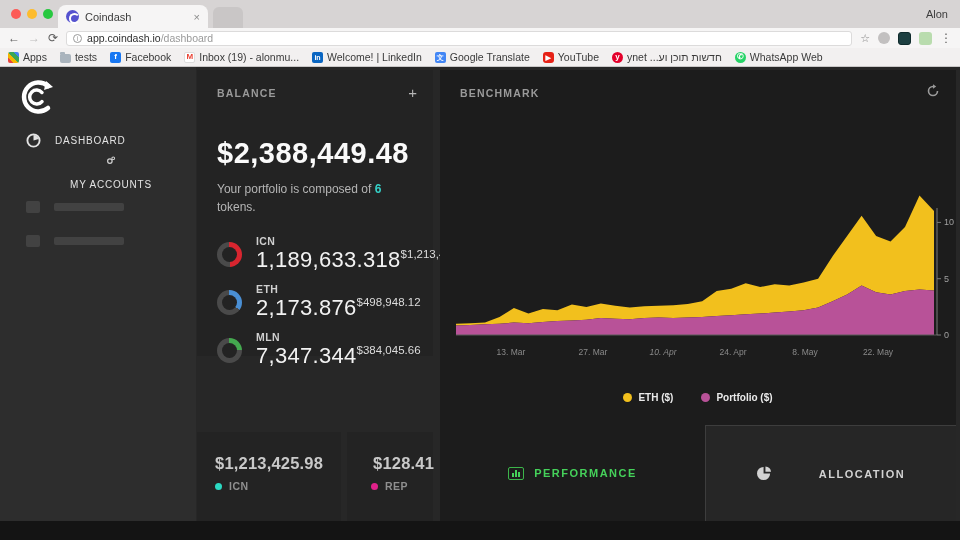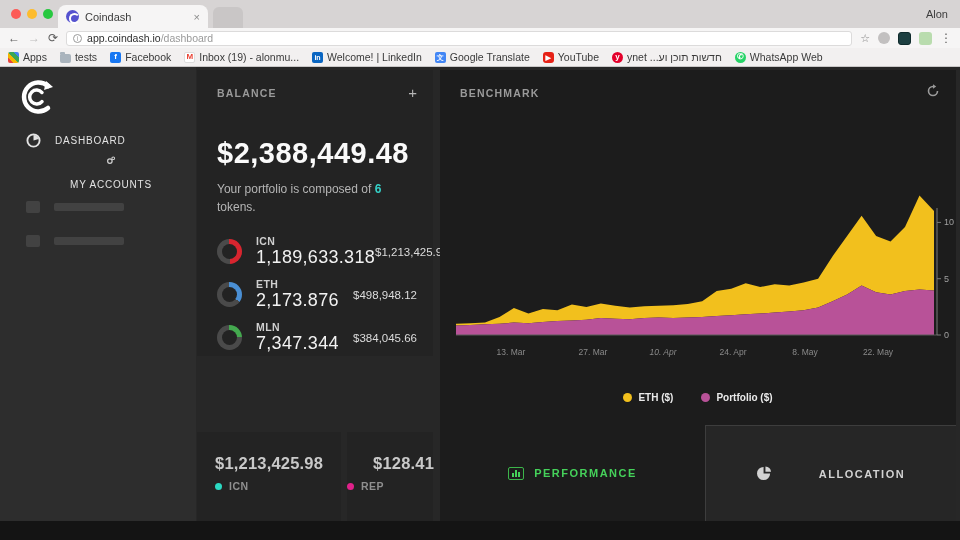--- a/index.html
+++ b/index.html
@@ -67,31 +67,31 @@
   .plus-ic { font-size:15px; color:#b5b5b5; cursor:pointer; }
   .total { margin:36px 0 0 20px; font-size:29px; font-weight:bold; color:#fafafa; letter-spacing:0.5px; }
   .desc { margin:10px 0 0 20px; font-size:12px; color:#b5b5b5; width:190px; line-height:1.5; }
   .desc .count { color:#35d1c8; font-weight:bold; }
   .tokens { margin-top:14px; }
   .token-row { display:flex; align-items:center; padding:5px 16px 5px 20px; }
   .ring { width:25px; height:25px; border-radius:50%; margin-right:14px; position:relative; flex:none; }
   .ring::after { content:""; position:absolute; inset:5px; border-radius:50%; background:#232323; }
   .tk-mid { flex:1; }
   .tk-sym { font-size:10.5px; font-weight:bold; color:#cfcfcf; letter-spacing:0.4px; }
-  .tk-amt { font-size:18px; color:#f2f2f2; letter-spacing:0.3px; }
+  .tk-amt { font-size:22px; color:#f2f2f2; letter-spacing:0.3px; }
   .tk-val { font-size:11.5px; color:#dcdcdc; }
 
   
   .sum-card { top:432px; height:89px; background:#232323; }
   .sum-1 { left:197px; width:144px; }
   .sum-2 { left:347px; width:86px; }
   .sum-val { margin:22px 0 0 18px; font-size:16.5px; font-weight:bold; color:#c9c9c9; letter-spacing:0.2px; }
   .sum-2 .sum-val { margin-left:26px; }
   .sum-sym { margin:7px 0 0 18px; display:flex; align-items:center; gap:7px; font-size:10.5px; font-weight:bold; color:#8f8f8f; letter-spacing:0.5px; }
-  .sum-2 .sum-sym { margin-left:0; }
+  .sum-2 .sum-sym { margin-left:24px; }
   .dot { width:7px; height:7px; border-radius:50%; }
 
   
   .bench { left:440px; top:70px; width:516px; height:451px; background:#1c1c1c; }
   .refresh-ic { cursor:pointer; }
   .chart-wrap { left:16px; top:113px; width:500px; height:162px; }
   .xticks { left:16px; top:277px; width:478px; height:12px; }
   .xticks span { position:absolute; transform:translateX(-50%); font-size:8.5px; color:#8a8a8a; white-space:nowrap; }
   .legend { left:0; top:322px; width:516px; display:flex; justify-content:center; gap:28px; }
   .leg-item { display:flex; align-items:center; gap:6px; }

